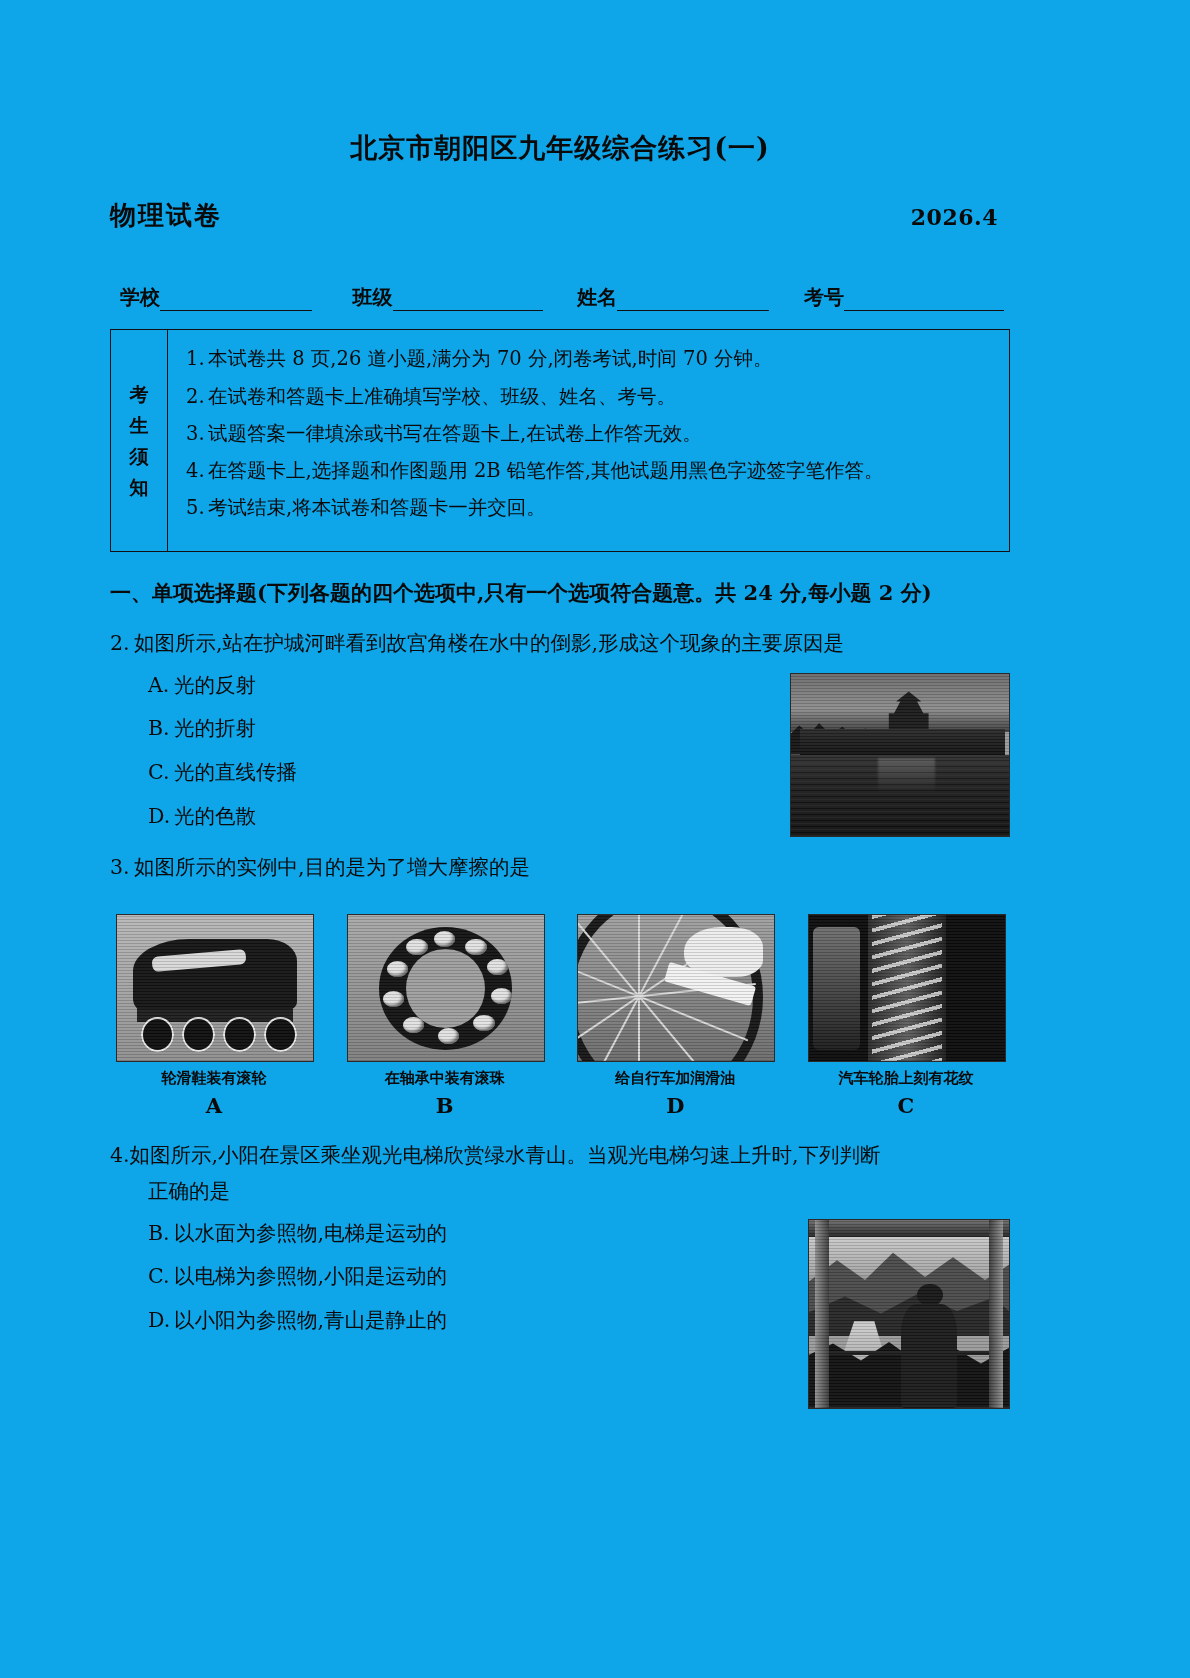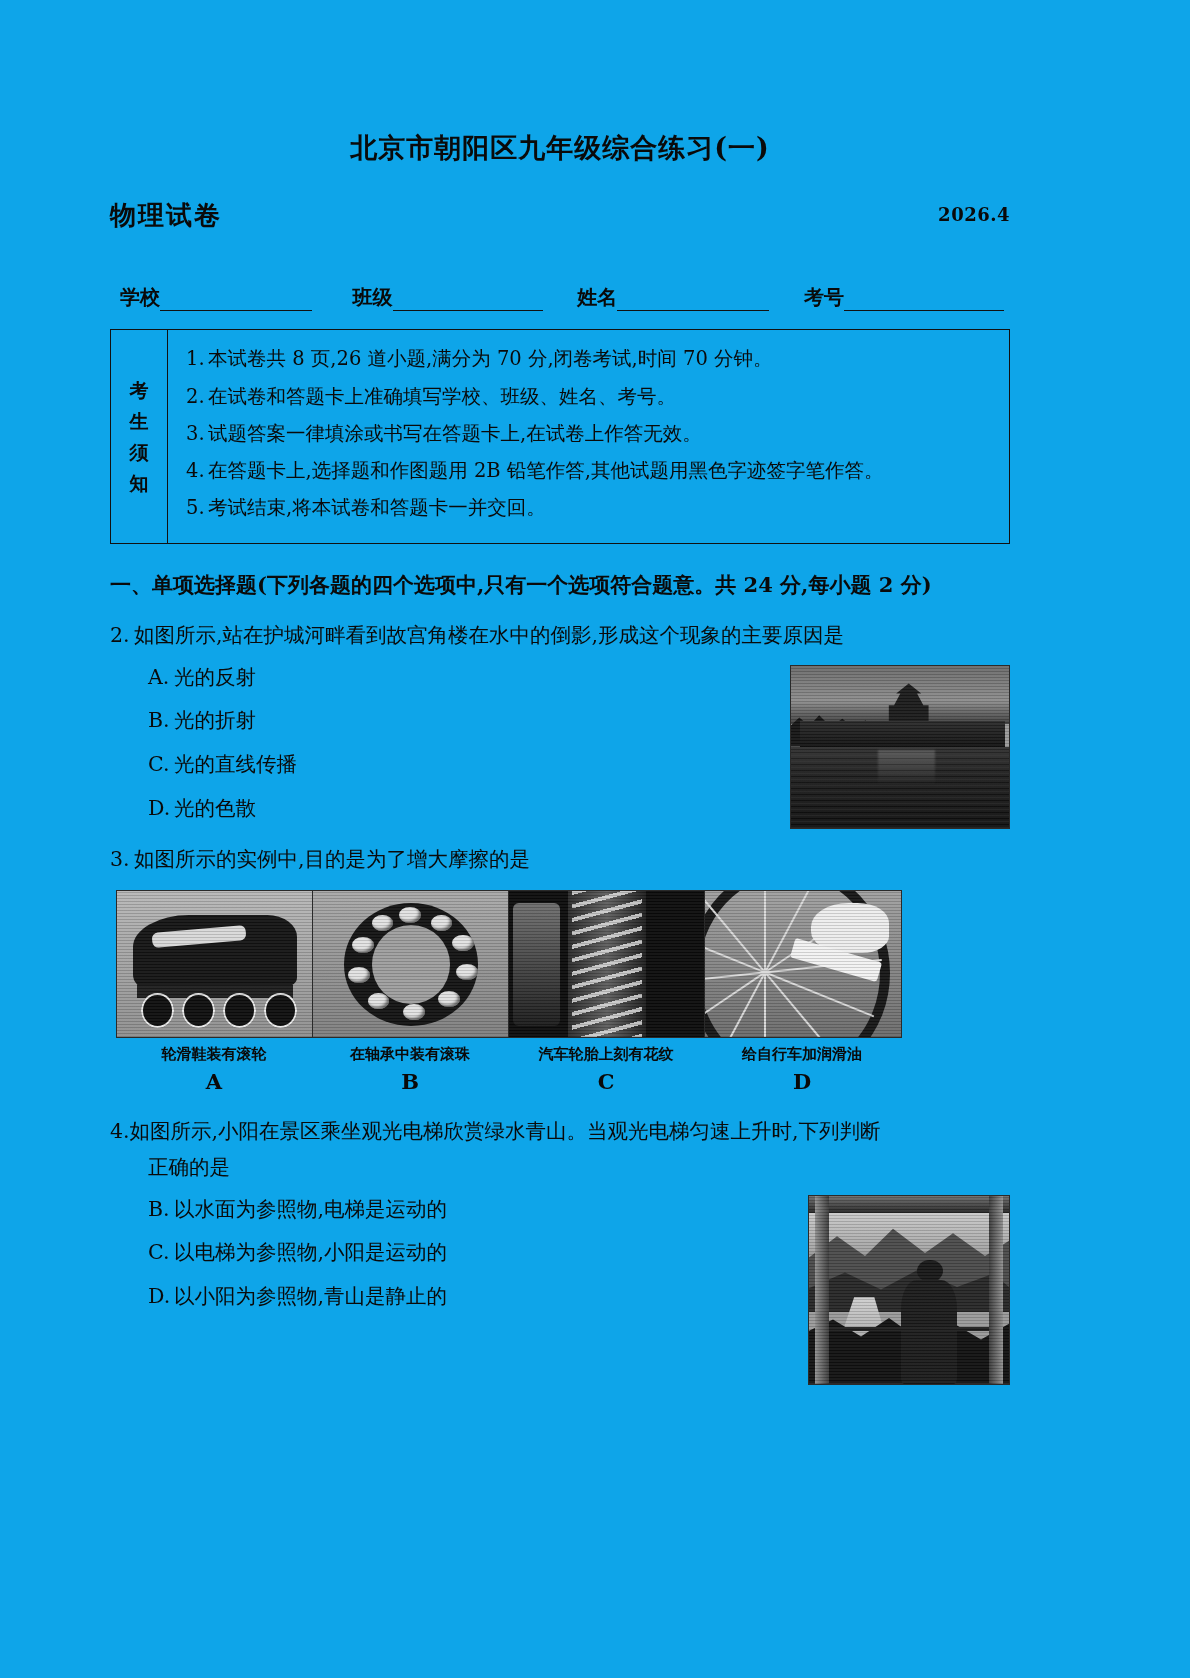--- a/index.html
+++ b/index.html
@@ -43,23 +43,23 @@
   }
   .doc-subtitle {
     text-align: left;
     font-size: 26px;
     font-weight: bold;
     letter-spacing: 2px;
     line-height: 1.2;
   }
   .doc-date {
     position: absolute;
-    right: 0px;
+    right: 12px;
     top: 4px;
-    font-size: 18px;
+    font-size: 22px;
     font-weight: bold;
     letter-spacing: 0.5px;
   }
 
   
   .id-row {
     margin-top: 44px;
     display: flex;
     align-items: flex-end;
     font-size: 20px;
@@ -108,21 +108,21 @@
   .notice-right {
     flex: 1;
     padding: 14px 16px 12px 18px;
   }
   .notice-item {
     font-size: 19.5px;
     line-height: 1.55;
     margin-bottom: 7px;
     white-space: nowrap;
   }
-  .notice-item:last-child { margin-bottom: 8px; }
+  .notice-item:last-child { margin-bottom: 16px; }
   .ni-num { display: inline-block; min-width: 22px; }
 
   
   .section-head {
     margin-top: 26px;
     font-size: 21px;
     font-weight: bold;
     line-height: 1.4;
     white-space: nowrap;
   }
@@ -197,22 +197,23 @@
   .q2-water { position:absolute; left:0; top:50%; right:0; bottom:0;
     background: linear-gradient(180deg,#2e2e2e 0%, #1b1b1b 35%, #0d0d0d 100%); }
   .q2-refl { position:absolute; left:40%; top:52%; width:26%; height:22%;
     background: linear-gradient(180deg, rgba(120,120,120,.55), rgba(20,20,20,0));
     filter: blur(1px); }
   .q2-ripple { position:absolute; left:0; top:52%; right:0; bottom:0;
     background: repeating-linear-gradient(0deg, rgba(200,200,200,.16) 0px, rgba(200,200,200,.16) 1px, rgba(0,0,0,0) 1px, rgba(0,0,0,0) 6px); }
 
   
   .q3-row {
-    margin-top: 16px;
+    margin-top: 32px;
     display: flex;
+    justify-content: space-between;
     padding: 0 6px;
   }
   .q3-cell { width: 196px; }
   .q3-photo { width: 196px; height: 146px; }
   .q3-cap {
     text-align: center;
     font-size: 15px;
     font-weight: bold;
     margin-top: 7px;
     line-height: 1.2;
@@ -445,48 +446,48 @@
               <div class="br-inner"></div>
             </div>
           </div>
           <div class="q3-cap">在轴承中装有滚珠</div>
           <div class="q3-letter">B</div>
         </div>
 
         <div class="q3-cell">
           <div class="photo q3-photo">
             <div class="ph-inner">
-              <div class="ty-bg"></div>
-              <div class="ty-rim"></div>
-              <div class="ty-body"></div>
-              <div class="ty-tread"></div>
-            </div>
-          </div>
-          <div class="q3-cap">汽车轮胎上刻有花纹</div>
-          <div class="q3-letter">C</div>
-        </div>
-
-        <div class="q3-cell">
-          <div class="photo q3-photo">
-            <div class="ph-inner">
               <div class="oil-bg"></div>
               <div class="oil-wheel">
                 <div class="oil-spoke" style="transform:rotate(0deg)"></div>
                 <div class="oil-spoke" style="transform:rotate(28deg)"></div>
                 <div class="oil-spoke" style="transform:rotate(56deg)"></div>
                 <div class="oil-spoke" style="transform:rotate(84deg)"></div>
                 <div class="oil-spoke" style="transform:rotate(112deg)"></div>
                 <div class="oil-spoke" style="transform:rotate(140deg)"></div>
               </div>
               <div class="oil-hand"></div>
               <div class="oil-can"></div>
             </div>
           </div>
           <div class="q3-cap">给自行车加润滑油</div>
           <div class="q3-letter">D</div>
+        </div>
+
+        <div class="q3-cell">
+          <div class="photo q3-photo">
+            <div class="ph-inner">
+              <div class="ty-bg"></div>
+              <div class="ty-rim"></div>
+              <div class="ty-body"></div>
+              <div class="ty-tread"></div>
+            </div>
+          </div>
+          <div class="q3-cap">汽车轮胎上刻有花纹</div>
+          <div class="q3-letter">C</div>
         </div>
 
       </div>
     </div>
 
     <div class="q">
       <div class="q-stem-wrap">
         <span class="qnum">4.</span><span>如图所示,小阳在景区乘坐观光电梯欣赏绿水青山。当观光电梯匀速上升时,下列判断</span>
       </div>
       <div class="q-stem-wrap" style="padding-left:38px;">

